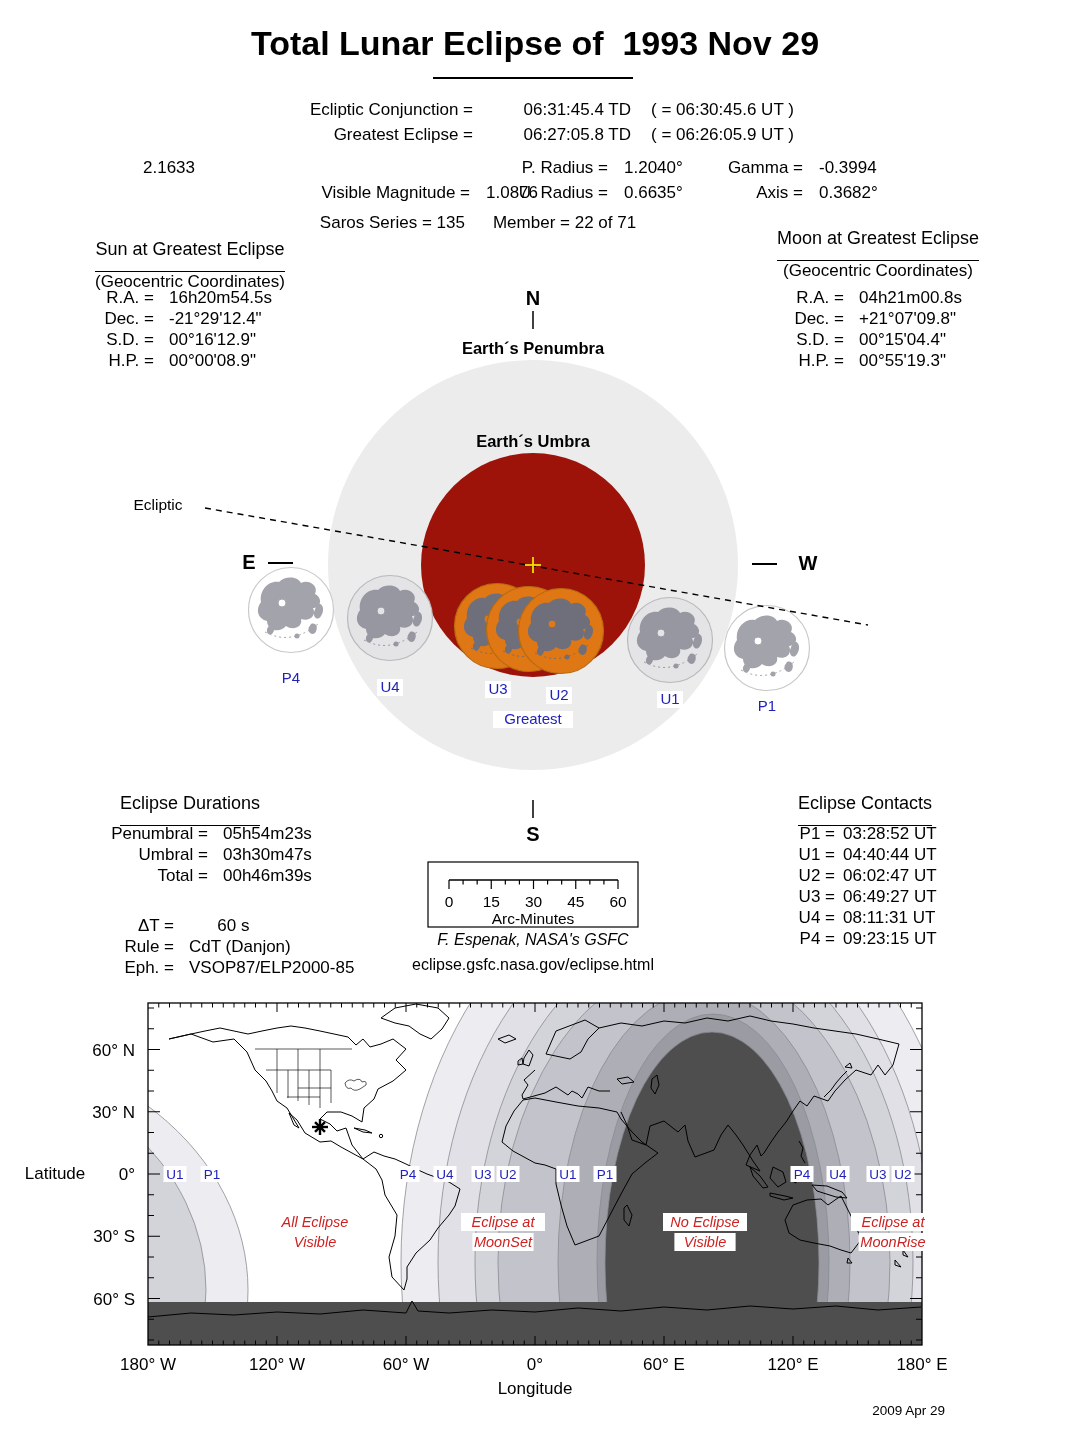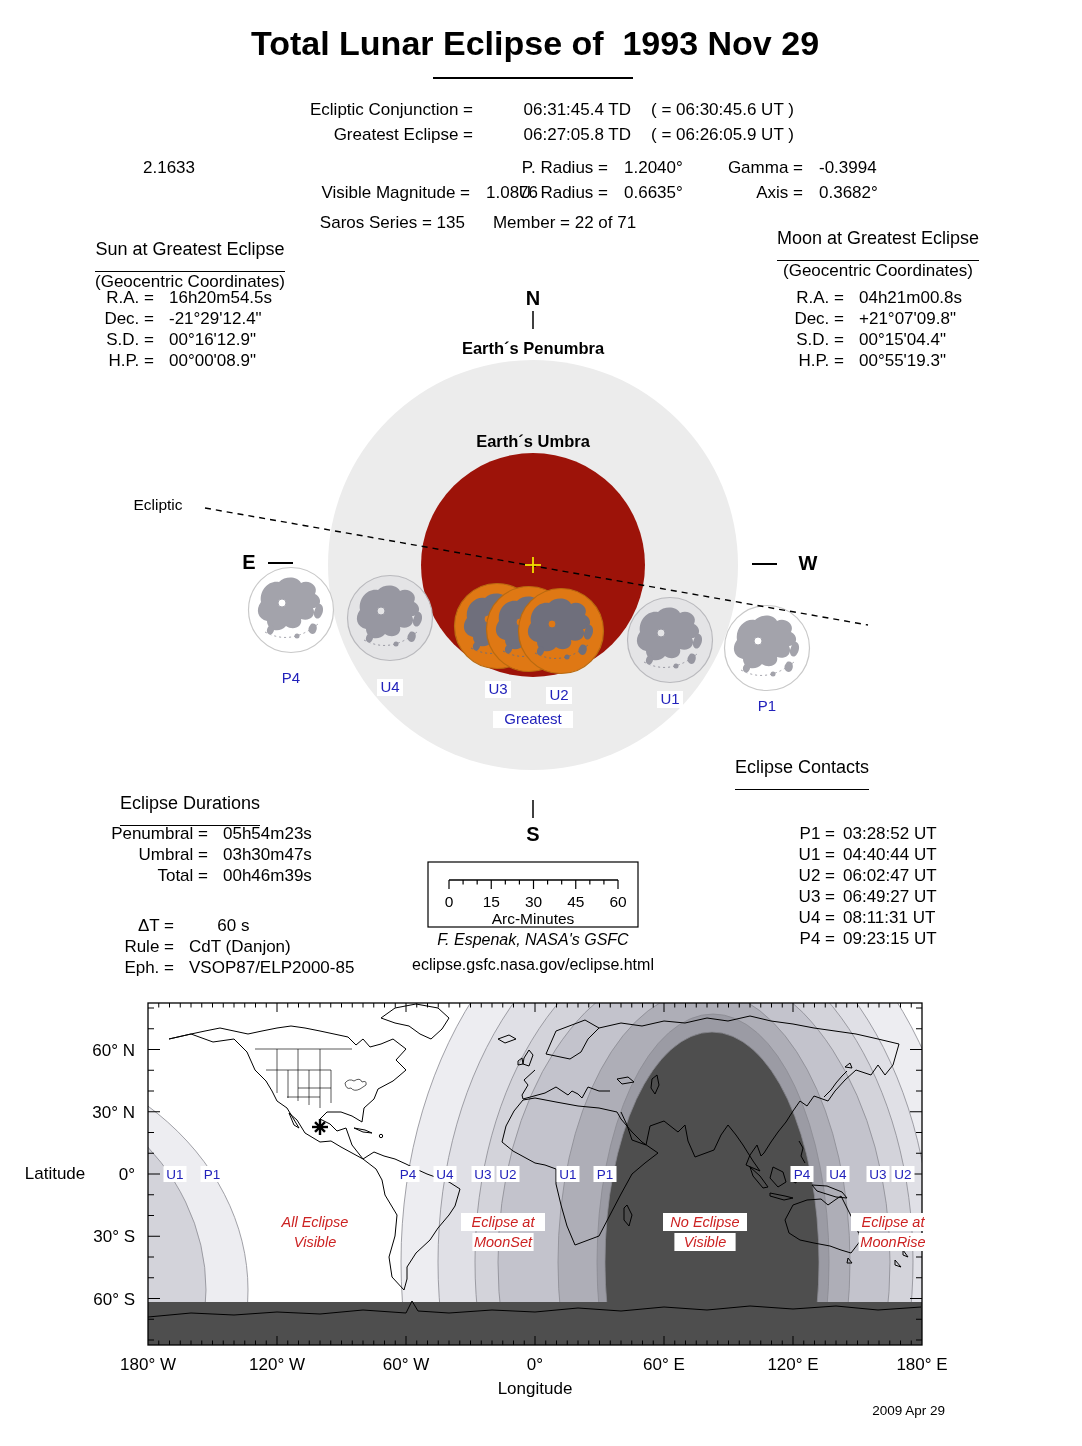--- a/index.html
+++ b/index.html
@@ -246,21 +246,21 @@
       <div class="lvrow dur"><span class="lbl">Penumbral =</span><span class="val">05h54m23s</span></div>
       <div class="lvrow dur"><span class="lbl">Umbral =</span><span class="val">03h30m47s</span></div>
       <div class="lvrow dur"><span class="lbl">Total =</span><span class="val">00h46m39s</span></div>
     </div>
   <div id="par-rows" class="abs" style="top:915px;left:96px;">
       <div class="lvrow par"><span class="lbl">ΔT =</span><span class="val">      60 s</span></div>
       <div class="lvrow par"><span class="lbl">Rule =</span><span class="val">CdT (Danjon)</span></div>
       <div class="lvrow par"><span class="lbl">Eph. =</span><span class="val">VSOP87/ELP2000-85</span></div>
     </div>
 
-  <div class="abs" style="top:757px;left:735px;width:260px;">
+  <div class="abs" style="top:793px;left:735px;width:260px;text-align:center;">
     <span class="blk-title">Eclipse Contacts</span>
   </div>
   <div id="con-rows" class="abs" style="top:823px;left:793px;">
       <div class="lvrow con"><span class="lbl">P1 =</span><span class="val">03:28:52 UT</span></div>
       <div class="lvrow con"><span class="lbl">U1 =</span><span class="val">04:40:44 UT</span></div>
       <div class="lvrow con"><span class="lbl">U2 =</span><span class="val">06:02:47 UT</span></div>
       <div class="lvrow con"><span class="lbl">U3 =</span><span class="val">06:49:27 UT</span></div>
       <div class="lvrow con"><span class="lbl">U4 =</span><span class="val">08:11:31 UT</span></div>
       <div class="lvrow con"><span class="lbl">P4 =</span><span class="val">09:23:15 UT</span></div>
     </div>

